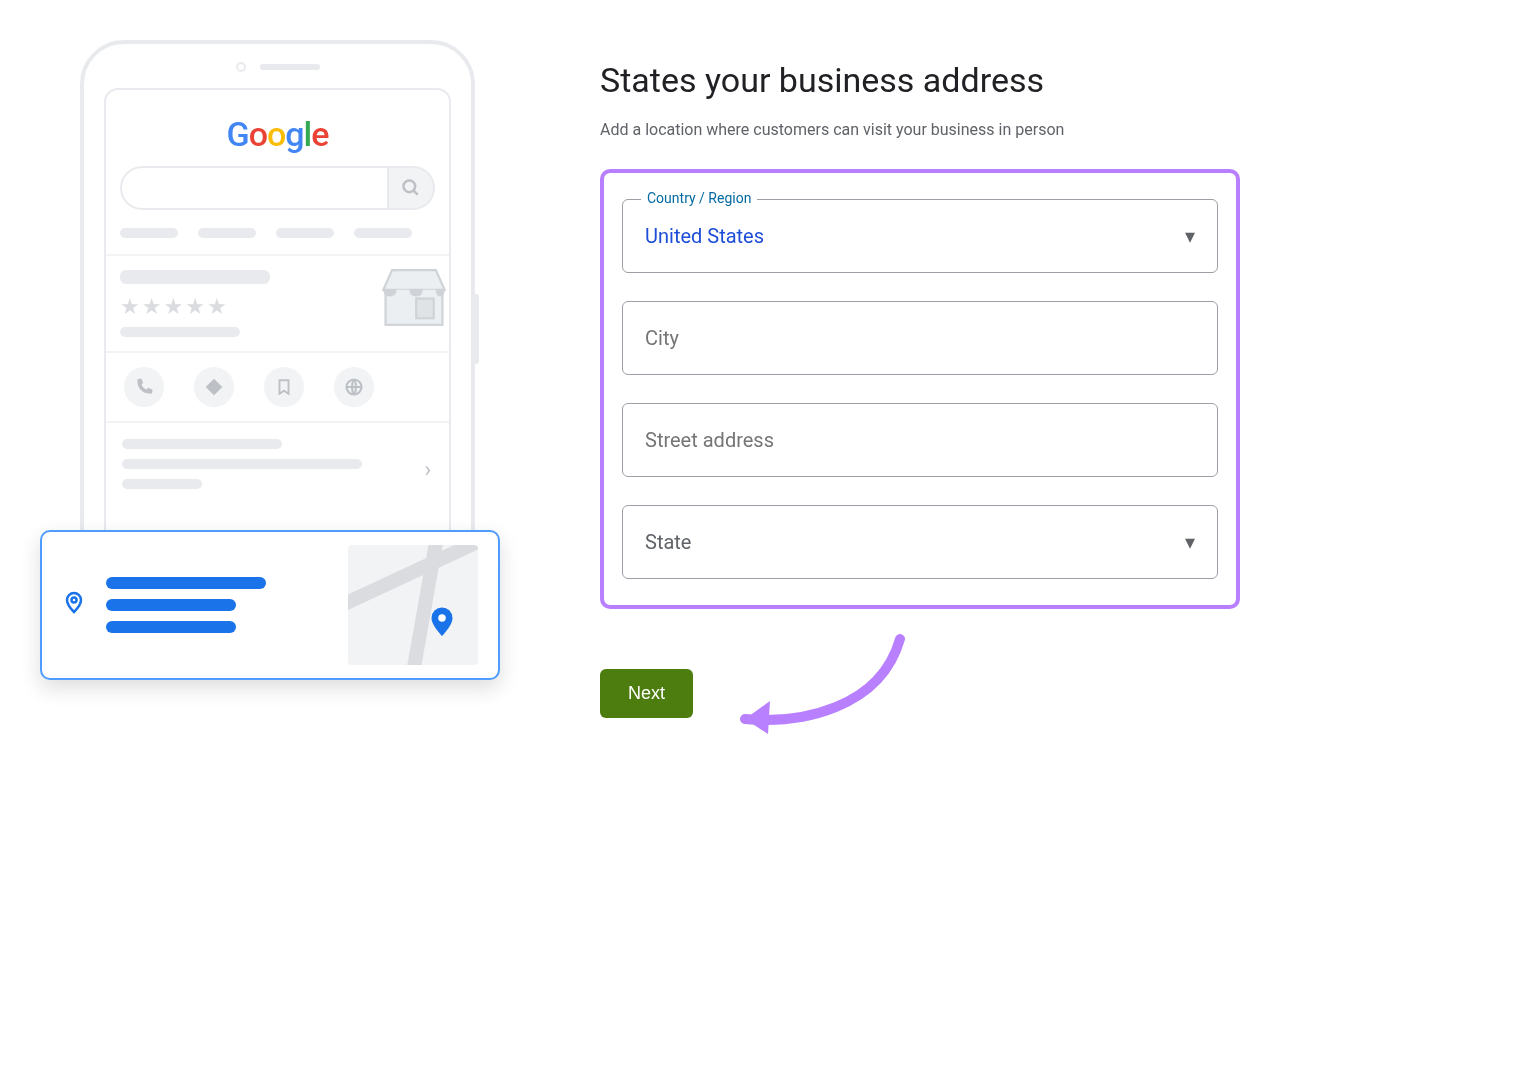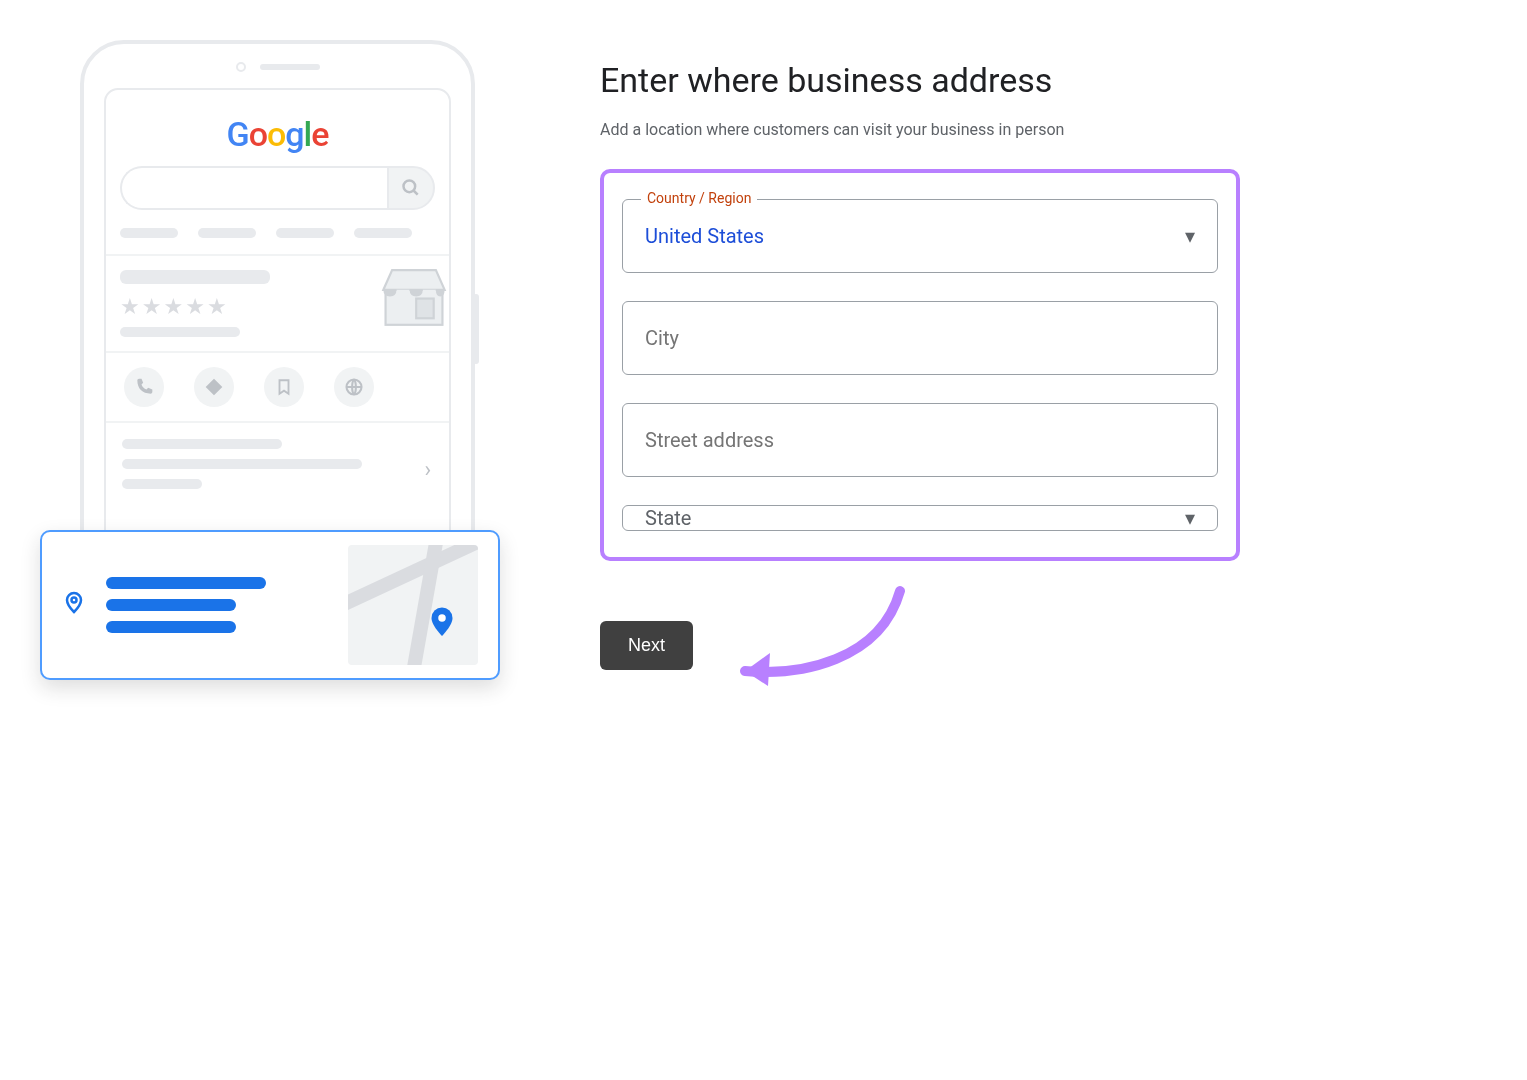--- a/index.html
+++ b/index.html
@@ -161,30 +161,30 @@
     font-size:20px;
     color:#5f6368;
     position:relative;
   }
   .field input{
     border:none;outline:none;font:inherit;color:#202124;width:100%;background:transparent;
   }
   .field .float-label{
     position:absolute;top:-10px;left:18px;
     background:#fff;padding:0 6px;
-    font-size:14px;color:#c2410c;
+    font-size:14px;color:#0369a1;
   }
   .field .caret{margin-left:auto;color:#5f6368;}
 
-  .two-col{display:flex;gap:18px;flex-direction:column;}
+  .two-col{display:flex;gap:18px;}
   .two-col .field{flex:1;margin-bottom:0;}
 
   .next-row{margin-top:60px;display:flex;align-items:center;gap:20px;position:relative;}
   .btn-next{
-    background:#404040;color:#fff;border:none;
+    background:#4d7c0f;color:#fff;border:none;
     font-size:18px;font-weight:500;
     padding:14px 28px;border-radius:6px;
     cursor:pointer;
   }
   .arrow-annot{
     position:absolute;left:120px;top:-40px;
     pointer-events:none;
   }
 </style>
 </head>
@@ -313,21 +313,21 @@
         <svg width="36" height="44" viewBox="0 0 24 24" fill="#1a73e8">
             <path d="M12 22s7-7 7-12a7 7 0 10-14 0c0 5 7 12 7 12z"></path>
             <circle cx="12" cy="10" r="2.5" fill="#fff"></circle>
           </svg>
       </span>
     </div>
   </div>
 </div>
 
 <div class="form-col">
-  <h1>Enter where business address</h1>
+  <h1>States your business address</h1>
   <p class="subtitle">Add a location where customers can visit your business in person</p>
 
   <div class="callout">
 
     <div class="field">
       <span class="float-label">Country / Region</span>
       <span style="color:#1d4ed8;">United States</span>
       <span class="caret">▾</span>
     </div>
 

